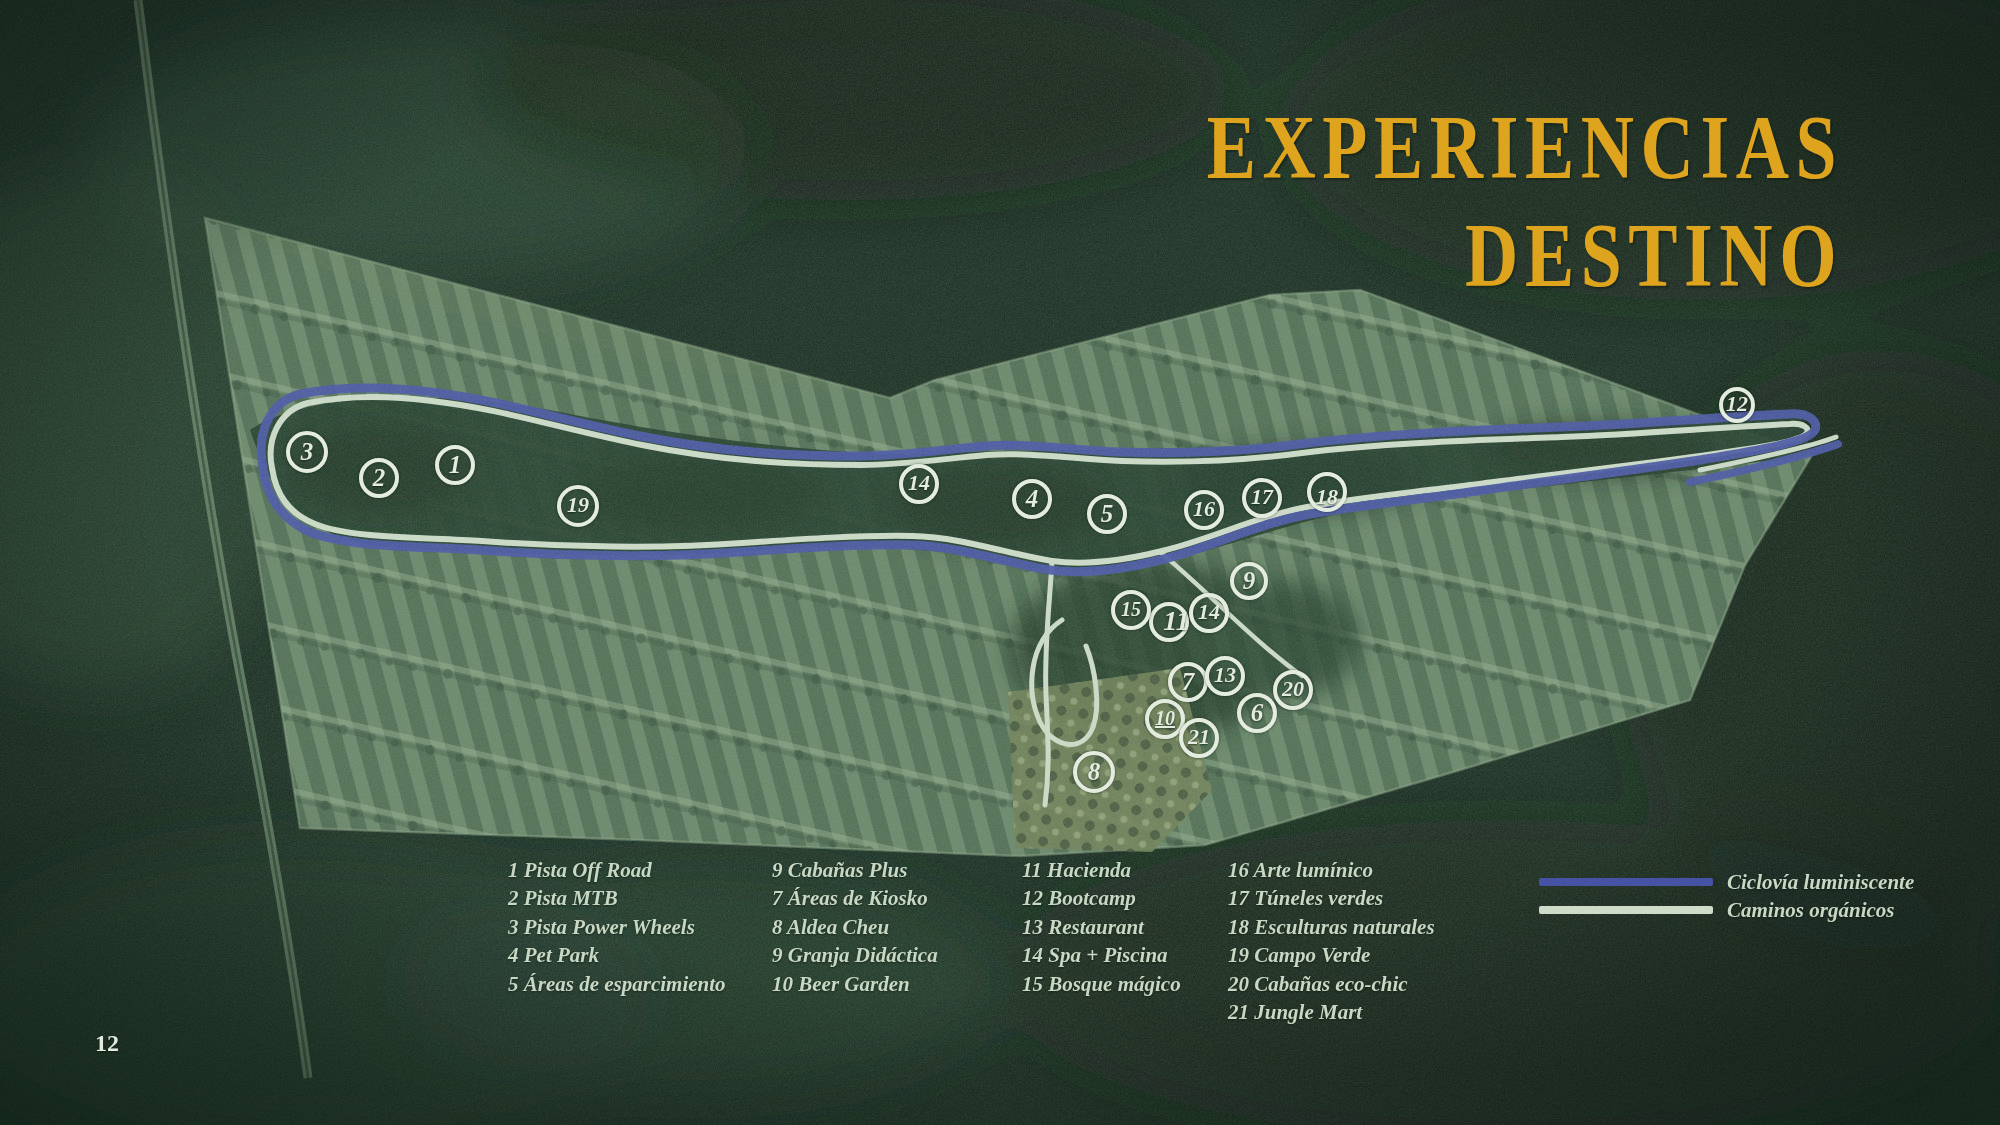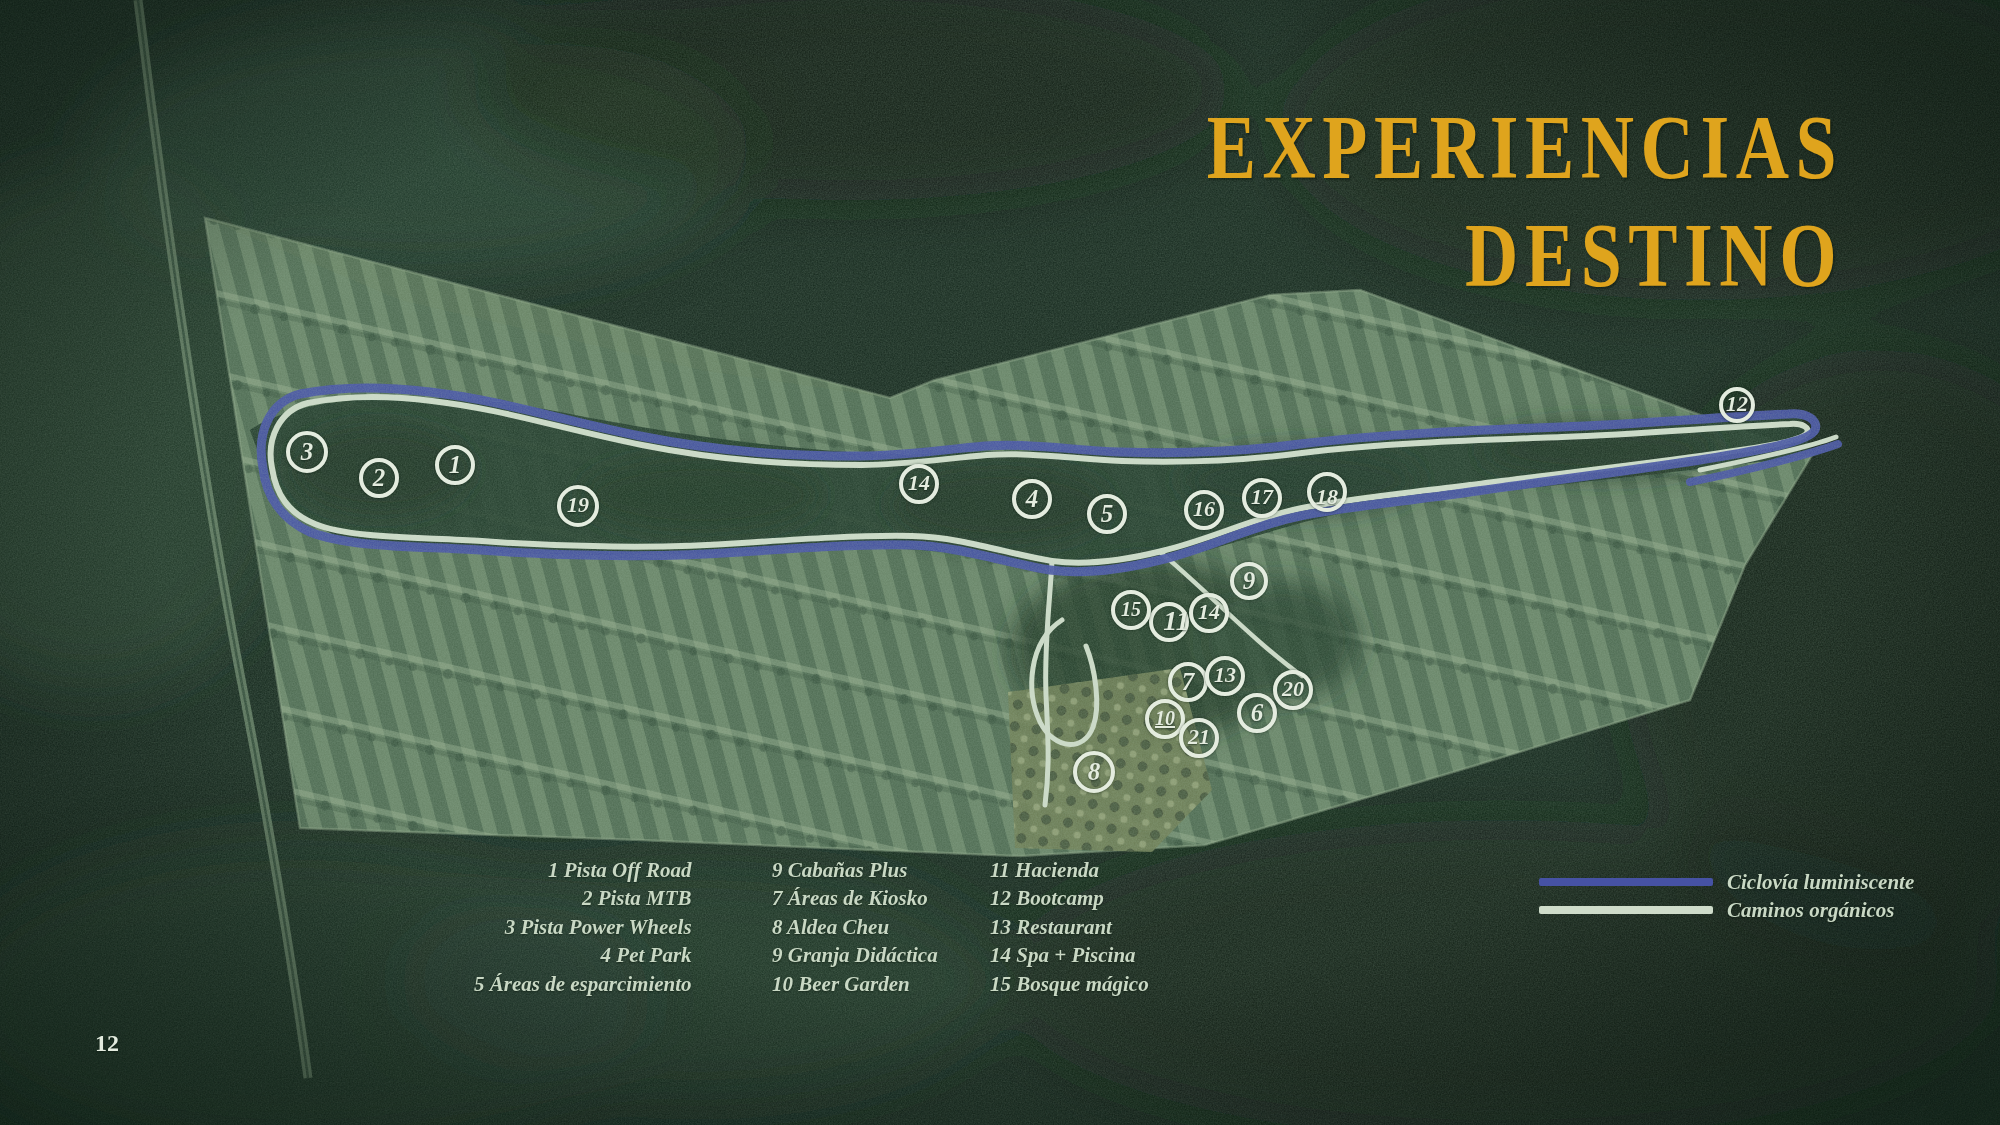--- a/index.html
+++ b/index.html
@@ -37,22 +37,22 @@
 
   
   .legend{position:absolute;left:0;top:0;width:100%;height:100%;pointer-events:none;}
   .legend-col{
     position:absolute;top:856px;
     font-style:italic;font-weight:700;font-size:21px;line-height:28.4px;
     color:var(--legend-text,#c9d8c4);
     text-shadow:0 1px 2px rgba(5,20,10,.55);
     white-space:nowrap;
   }
-  .legend-col.c1{left:474px;text-align:right;} .legend-col.c2{left:772px;}
-  .legend-col.c3{left:990px;} .legend-col.c4{left:1228px;}
+  .legend-col.c1{left:508px;} .legend-col.c2{left:772px;}
+  .legend-col.c3{left:1022px;} .legend-col.c4{left:1228px;}
 
   .line-legend{position:absolute;left:1539px;top:868px;}
   .line-legend .row{display:flex;align-items:center;height:28px;}
   .line-swatch{width:174px;height:8px;border-radius:2px;margin-right:14px;}
   .line-label{
     font-style:italic;font-weight:700;font-size:21px;
     color:var(--legend-text,#c9d8c4);
     text-shadow:0 1px 2px rgba(5,20,10,.55);white-space:nowrap;
   }
 
@@ -277,20 +277,28 @@
         <div class="legend-item">9 Granja Didáctica</div>
         <div class="legend-item">10 Beer Garden</div>
       </div>
     <div class="legend-col c3">
         <div class="legend-item">11 Hacienda</div>
         <div class="legend-item">12 Bootcamp</div>
         <div class="legend-item">13 Restaurant</div>
         <div class="legend-item">14 Spa + Piscina</div>
         <div class="legend-item">15 Bosque mágico</div>
       </div>
+    <div class="legend-col c4">
+        <div class="legend-item">16 Arte lumínico</div>
+        <div class="legend-item">17 Túneles verdes</div>
+        <div class="legend-item">18 Esculturas naturales</div>
+        <div class="legend-item">19 Campo Verde</div>
+        <div class="legend-item">20 Cabañas eco-chic</div>
+        <div class="legend-item">21 Jungle Mart</div>
+      </div>
 
     <div class="line-legend">
       <div class="row">
         <div class="line-swatch" style="background: rgb(70, 82, 164);"></div>
         <div class="line-label">Ciclovía luminiscente</div>
       </div>
       <div class="row">
         <div class="line-swatch" style="background: rgb(207, 220, 202);"></div>
         <div class="line-label">Caminos orgánicos</div>
       </div>

